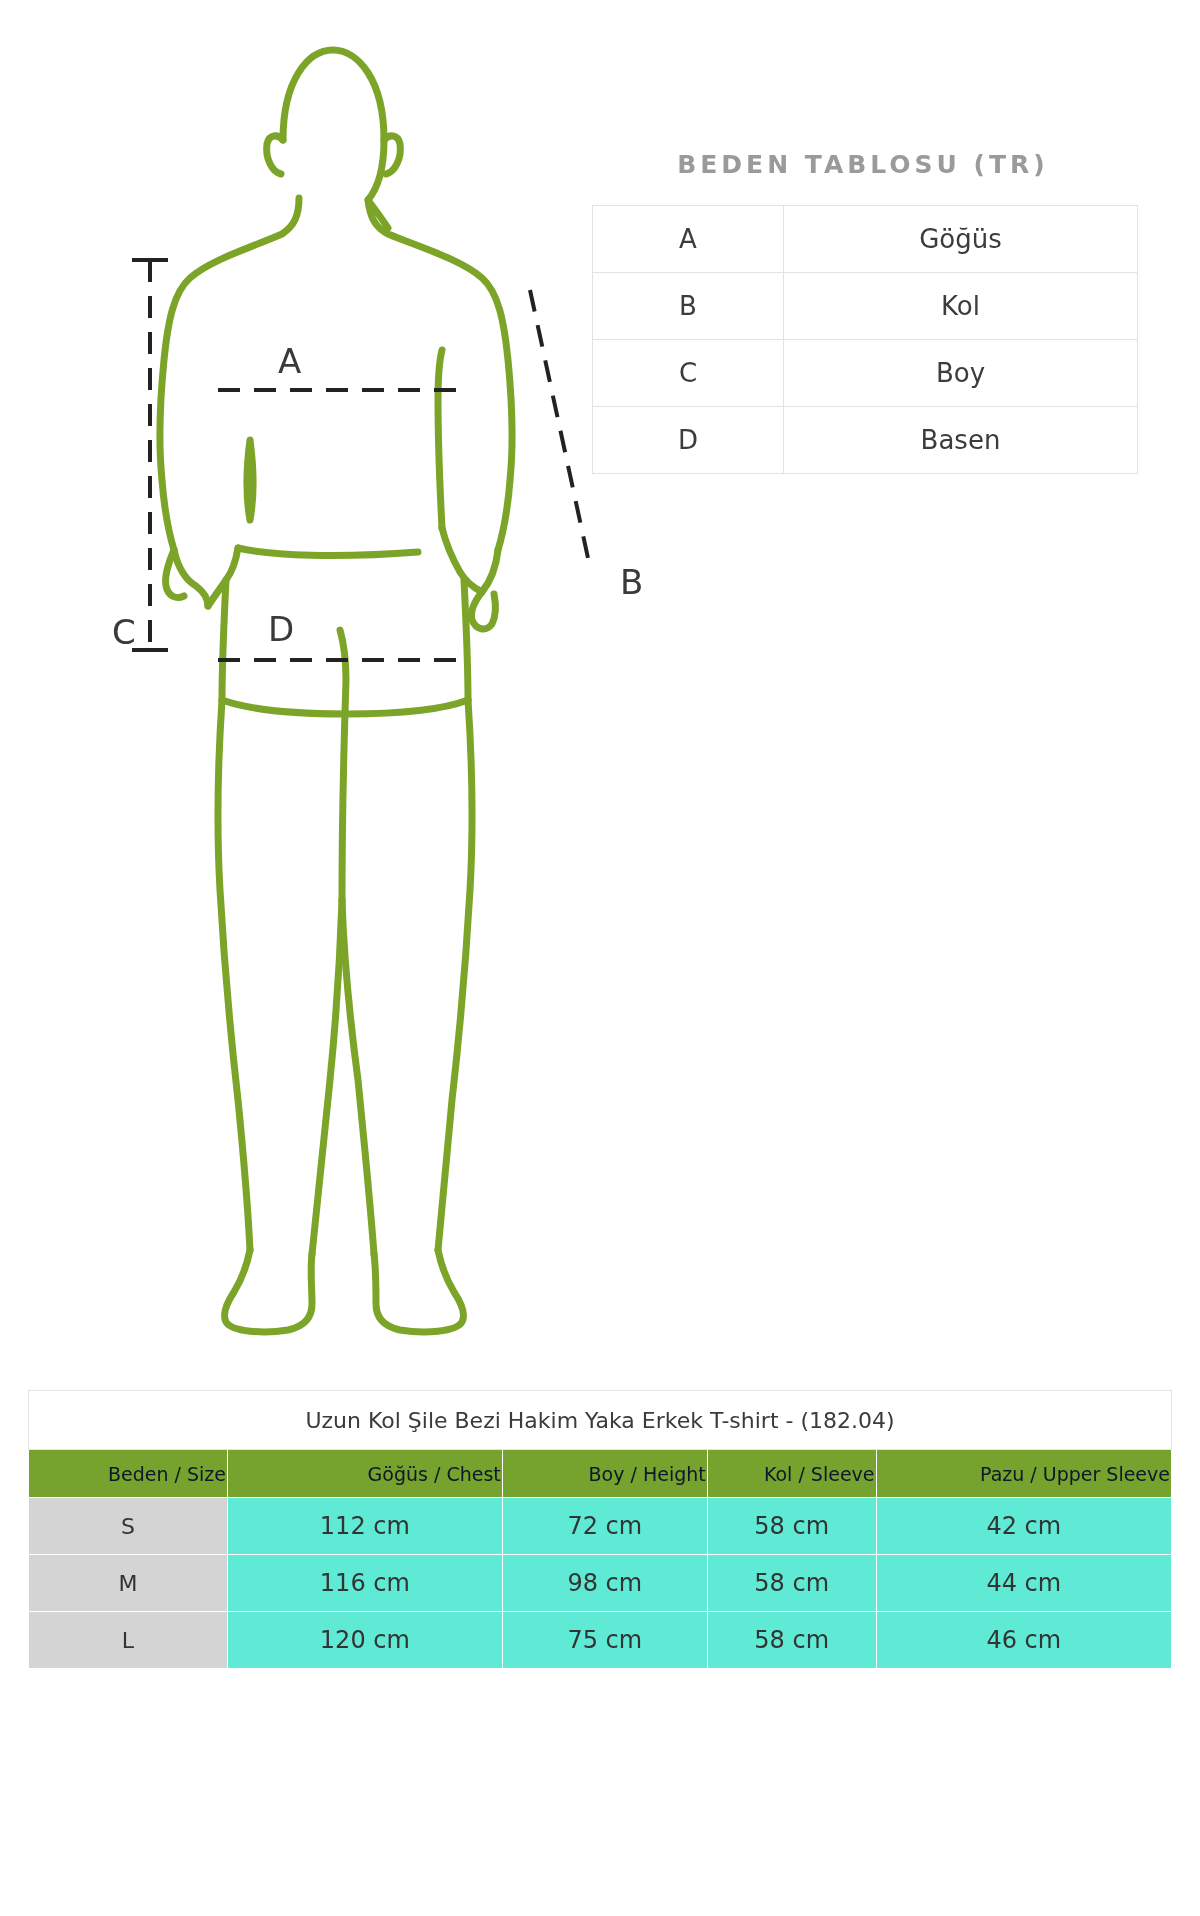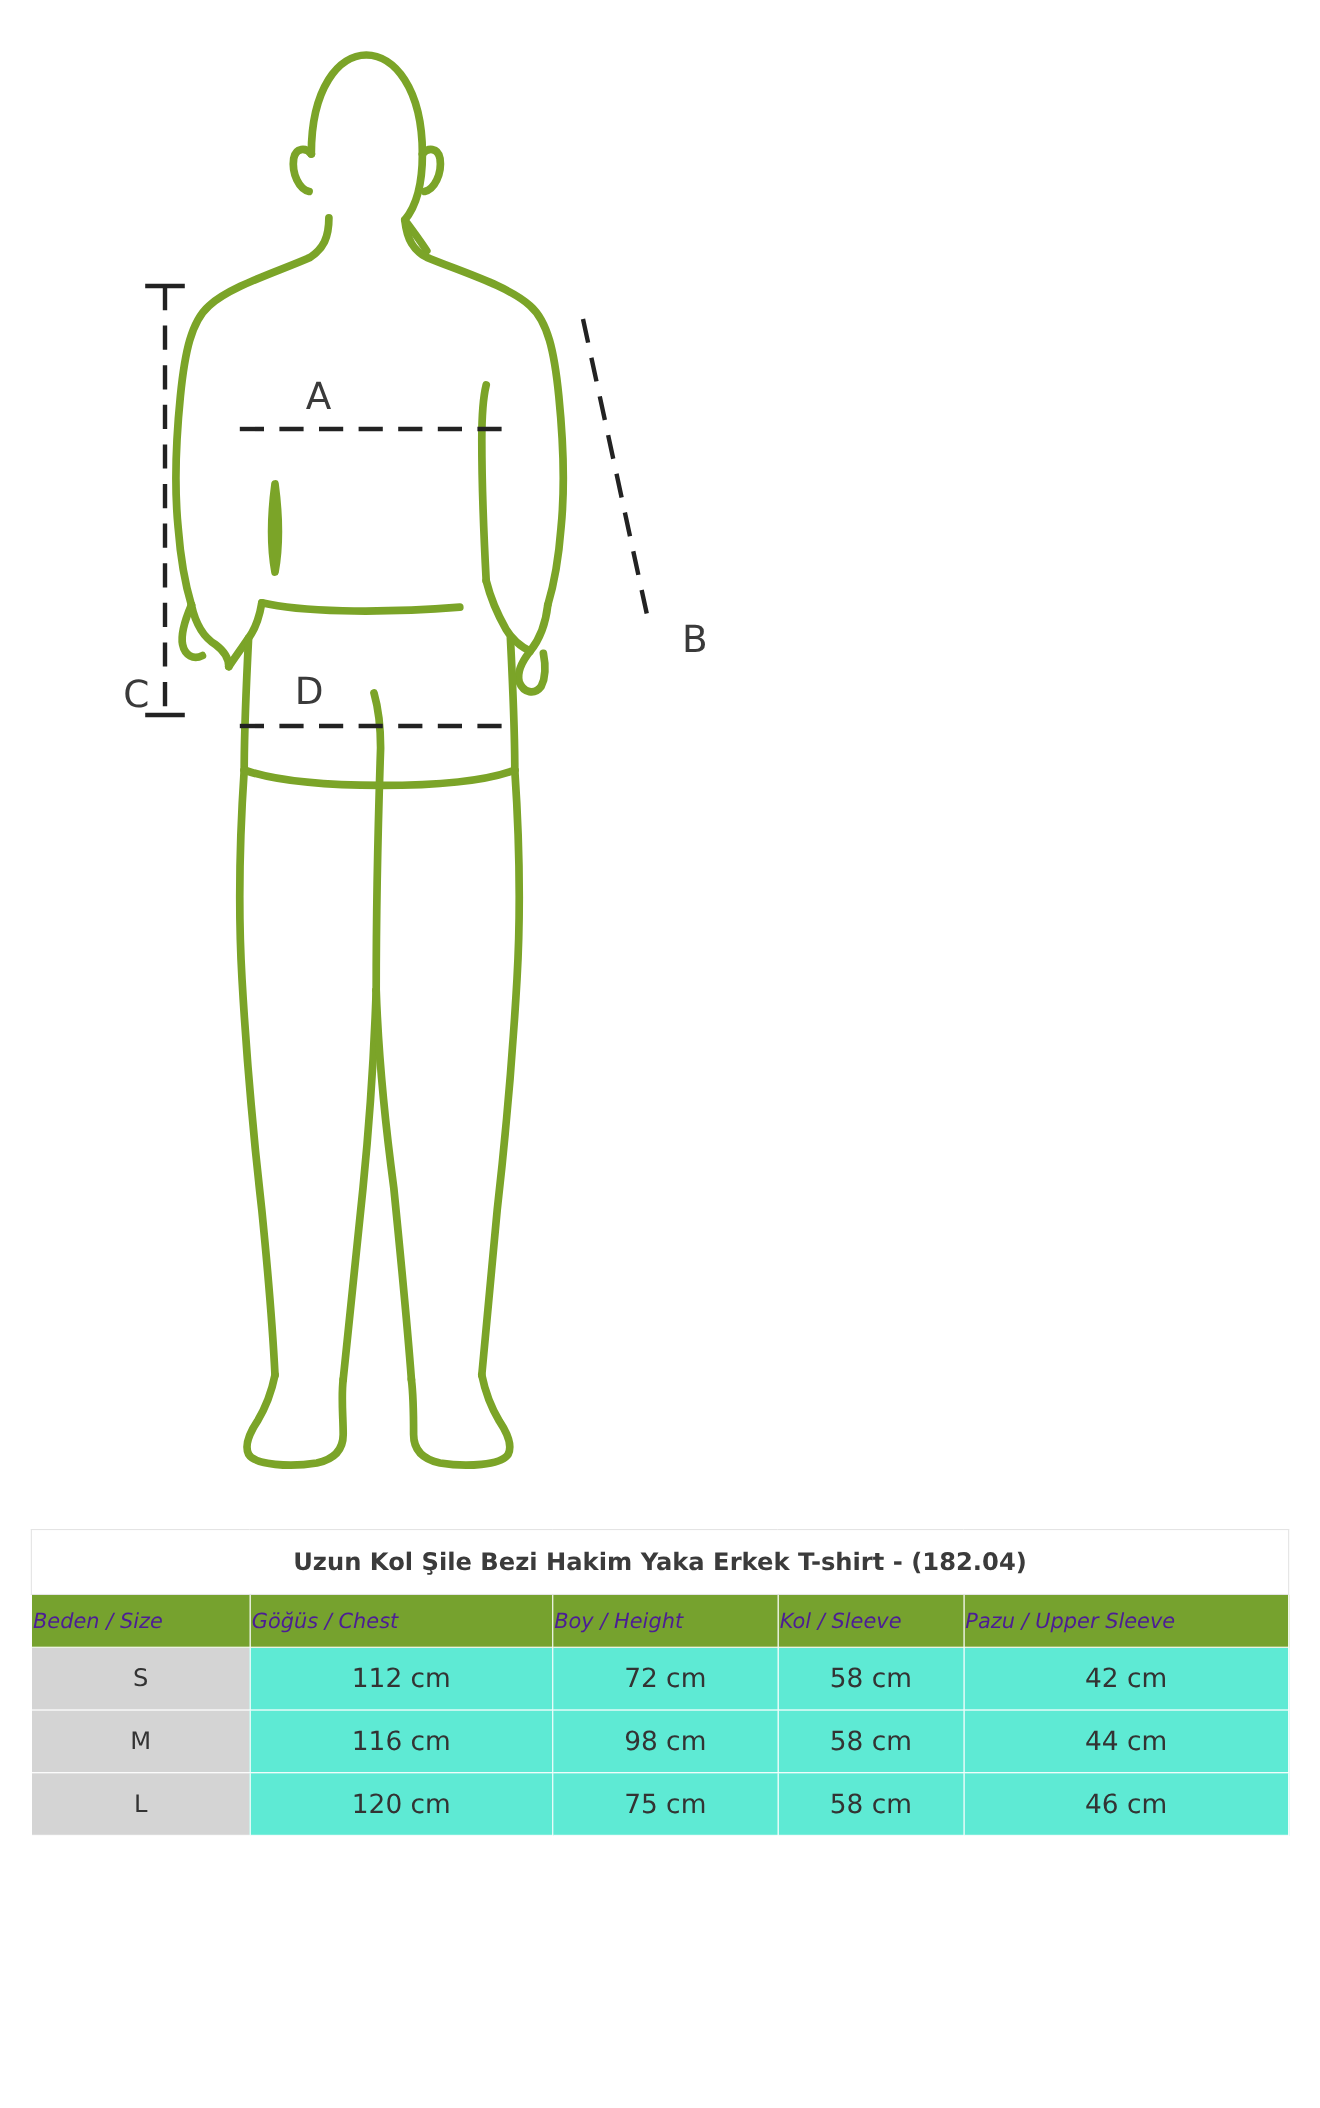--- a/index.html
+++ b/index.html
@@ -100,30 +100,29 @@
     border: 1px solid #ffffff;
     font-family: "DejaVu Sans", sans-serif;
   }
   .prod-title {
     background: #ffffff;
     border: 1px solid #e4e4e4 !important;
     text-align: center;
     font-size: 22px;
     color: #3b3b3b;
     height: 56px;
-    font-weight: bold;
+    font-weight: normal;
   }
   table.sizes thead.head-row th {
     background: #76a22e;
-    color: #4c1d95;
+    color: #0f172a;
     font-size: 19px;
     font-weight: normal;
     height: 45px;
-    text-align: left;
-    font-style: italic;
+    text-align: right;
   }
   table.sizes tbody td {
     height: 54px;
     text-align: center;
     font-size: 24px;
     color: #333333;
     background: #5eead4;
   }
   table.sizes tbody td.size-cell {
     background: #d4d4d4;
@@ -227,20 +226,43 @@
         <line x1="82" y1="630" x2="118" y2="630"></line>
       </g>
     </svg>
 
     <span class="fig-label lab-a">A</span>
     <span class="fig-label lab-b">B</span>
     <span class="fig-label lab-c">C</span>
     <span class="fig-label lab-d">D</span>
   </div>
 
+  <div class="legend-block tr">
+    <div class="legend-title">BEDEN TABLOSU (TR)</div>
+    <table class="legend">
+      <tbody>
+        <tr>
+          <td class="key">A</td>
+          <td>Göğüs</td>
+        </tr>
+        <tr>
+          <td class="key">B</td>
+          <td>Kol</td>
+        </tr>
+        <tr>
+          <td class="key">C</td>
+          <td>Boy</td>
+        </tr>
+        <tr>
+          <td class="key">D</td>
+          <td>Basen</td>
+        </tr>
+      </tbody>
+    </table>
+  </div>
 
 </div>
 
 <div class="size-table-wrap">
   <table class="sizes">
     <colgroup>
       <col class="col-size">
         <col class="col-chest">
         <col class="col-height">
         <col class="col-sleeve">

